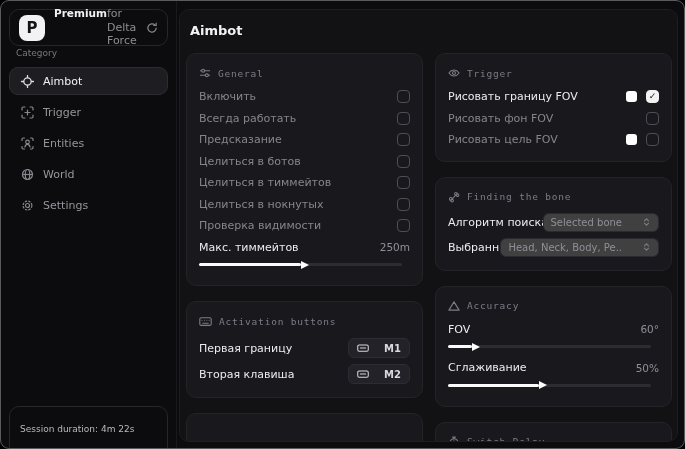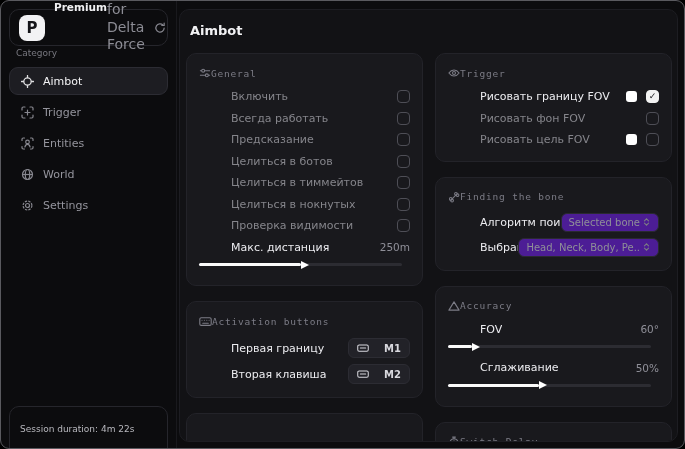--- a/index.html
+++ b/index.html
@@ -8,49 +8,49 @@
     width:685px; height:449px; background:#0c0c0e;
     border:1px solid #5a5a5f; border-radius:9px;
     display:flex; overflow:hidden; position:relative;
   }
   
   .sidebar { width:176px; flex:0 0 176px; padding:8px; position:relative; border-right:1px solid #19191d; }
   .brand-card { display:flex; align-items:center; gap:9px; border:1px solid #26262c; border-radius:10px; padding:6px 9px; height:37px; }
   .brand-logo { width:26px; height:26px; background:#f2f2f4; border-radius:8px; display:flex; align-items:center; justify-content:center; font-weight:bold; font-size:15px; color:#141418; flex:0 0 26px; }
   .brand-text { display:flex; flex-direction:row; line-height:1.25; }
   .brand-title { font-size:10.5px; font-weight:bold; color:#f0f0f2; }
-  .brand-sub { font-size:14px; color:#8d8d95; }
+  .brand-sub { font-size:11px; color:#8d8d95; }
   .brand-refresh { margin-left:auto; color:#85858d; display:flex; }
   .category { font-size:9px; color:#77777f; margin:2px 7px 9px; }
   .nav-item { display:flex; align-items:center; gap:9px; padding:6px 11px; border-radius:9px; color:#95959d; font-size:11px; margin-bottom:3px; border:1px solid transparent; height:28px; cursor:default; }
   .nav-item.active { background:#1d1d22; border-color:#2c2c33; color:#f2f2f4; }
   .nav-item .nicon { display:flex; color:inherit; opacity:.9; }
   .session-box { position:absolute; left:8px; right:8px; bottom:-14px; height:56px; border:1px solid #26262c; border-radius:10px; padding:17px 10px; font-size:9px; color:#b8b8be; }
   
   .main { flex:1; margin:8px 6px 6px 2px; background:#121215; border:1px solid #1d1d22; border-radius:10px; padding:8px 5px 8px 6px; overflow:hidden; }
   .main-title { font-size:13px; font-weight:bold; color:#f2f2f4; margin:5px 0 15px 4px; }
   .cols { display:flex; gap:12px; }
   .col { width:237px; flex:0 0 237px; display:flex; flex-direction:column; gap:15px; }
   .panel { background:#19191d; border:1px solid #232329; border-radius:10px; padding:8px 12px 10px; }
-  .panel-header { display:flex; align-items:center; color:#7c7c86; font-family:"DejaVu Sans Mono", monospace; font-size:9.5px; letter-spacing:.8px; margin:5px 0 7px; white-space:nowrap; }
+  .panel-header { display:flex; align-items:center; gap:7px; color:#7c7c86; font-family:"DejaVu Sans Mono", monospace; font-size:9.5px; letter-spacing:.8px; margin:5px 0 7px; white-space:nowrap; }
   .panel-header .picon { display:flex; flex:0 0 auto; }
-  .row { display:flex; justify-content:space-between; align-items:center; min-height:21.5px;margin-left:32px; }
+  .row { display:flex; justify-content:space-between; align-items:center; min-height:21.5px; }
   .row-label { font-size:11px; color:#85858b; white-space:nowrap; overflow:hidden; }
   .row-label.bright { color:#ececf0; font-weight:normal; }
   .row-value { font-size:10.5px; color:#8f8f98; white-space:nowrap; }
   .controls { display:flex; align-items:center; gap:9px; flex:0 0 auto; }
   .checkbox { width:13px; height:13px; border:1.5px solid #4e4e56; border-radius:4px; flex:0 0 13px; }
   .checkbox.checked { background:#f2f2f2; border-color:#f2f2f2; display:flex; align-items:center; justify-content:center; }
   .checkbox.checked::after { content:"✓"; color:#18181c; font-size:9px; font-weight:bold; line-height:1; }
   .swatch { width:11px; height:11px; background:#ffffff; border-radius:3px; flex:0 0 11px; }
   .slider { position:relative; height:3px; background:#2c2c32; border-radius:2px; margin:5px 8px 9px 0; }
   .slider-fill { position:absolute; left:0; top:0; height:3px; background:#fafafa; border-radius:2px; }
   .slider-thumb { position:absolute; right:-8px; top:50%; transform:translateY(-50%); width:0; height:0; border-left:8px solid #ffffff; border-top:4.5px solid transparent; border-bottom:4.5px solid transparent; }
   .keybtn { display:flex; align-items:center; gap:15px; background:#222228; border:1px solid #2c2c33; border-radius:6px; padding:3px 8px; color:#d8d8de; font-size:10px; font-weight:bold; }
-  .select { display:flex; align-items:center; gap:2px; background:#4c1d95; border:1px solid #2a2a31; border-radius:6px; padding:3px 7px; color:#8f8f98; font-size:10px; white-space:nowrap; }
+  .select { display:flex; align-items:center; gap:20px; background:#404040; border:1px solid #2a2a31; border-radius:6px; padding:3px 7px; color:#8f8f98; font-size:10px; white-space:nowrap; }
   .select .sicon { display:flex; color:#7a7a84; }
   .empty-panel { height:78px; }
   svg { display:block; }
 </style>
 </head>
 <body>
 
 <div class="window">
 
   <div class="sidebar">
@@ -169,21 +169,21 @@
           <div class="row">
             <span class="row-label">Целиться в нокнутых</span>
             <span class="checkbox"></span>
           </div>
           <div class="row">
             <span class="row-label">Проверка видимости</span>
             <span class="checkbox"></span>
           </div>
 
           <div class="row">
-            <span class="row-label bright">Макс. дистанция</span>
+            <span class="row-label bright">Макс. тиммейтов</span>
             <span class="row-value">250m</span>
           </div>
           <div class="slider">
             <div class="slider-fill" style="width: 50%;">
               <span class="slider-thumb"></span>
             </div>
           </div>
         </div>
 
         <div class="panel">

